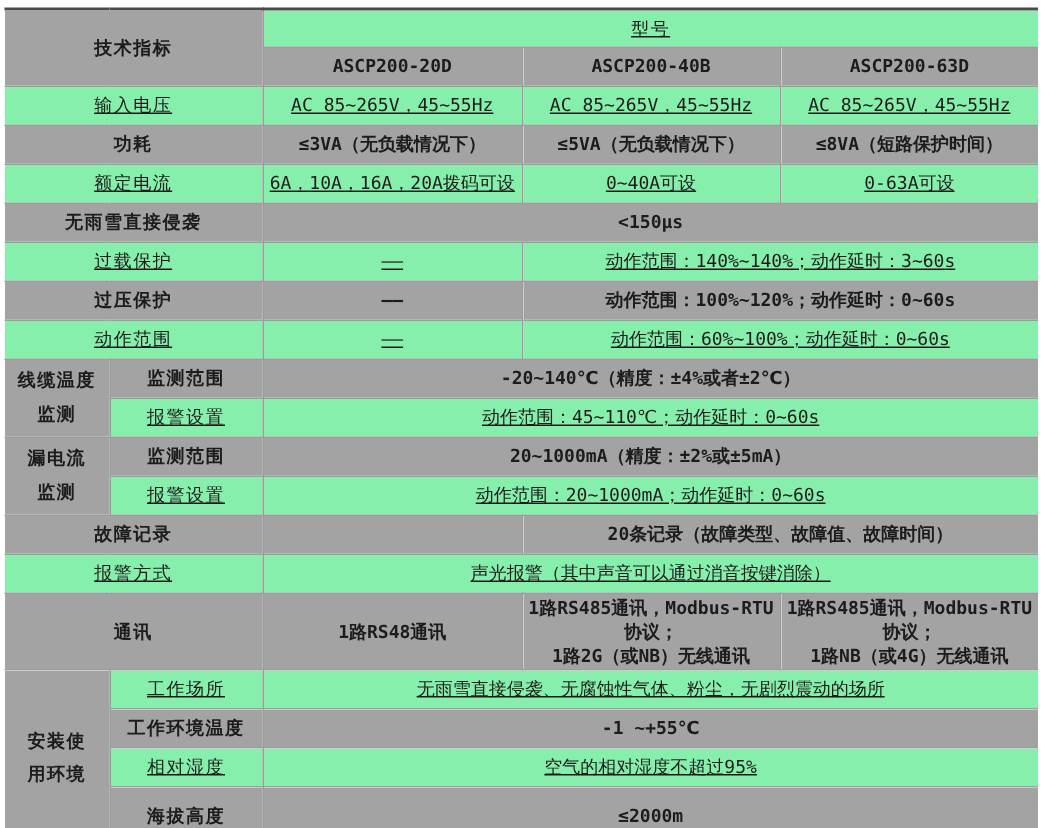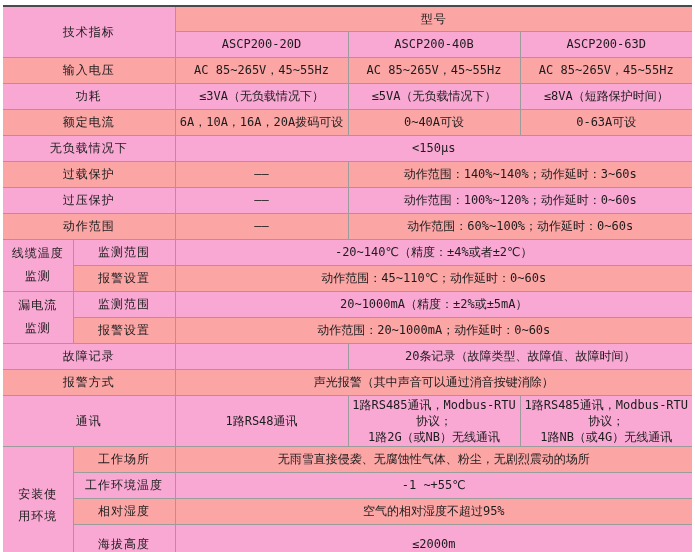--- a/index.html
+++ b/index.html
@@ -23,22 +23,22 @@
     font-size: 12px;
     color: #1c1c1c;
     text-align: center;
     vertical-align: middle;
     padding: 1px 3px;
     line-height: 1.35;
     overflow: hidden;
   }
   td:first-child { border-left: 0; }
   td:last-child  { border-right: 0; }
-  .g { background: #fca5a5; }
-  .w { background: #f9a8d4; }
+  .g { background: #86efac; text-decoration: underline; }
+  .w { background: #a3a3a3; font-weight: bold; }
   tr.r  { height: 26px; }
   tr.r1 { height: 25px; }
   tr.rt { height: 50px; }
   tr.rb { height: 40px; }
   .ml { white-space: pre-line; }
   .grp { white-space: pre-line; line-height: 1.9; }
   .lbl { letter-spacing: 1px; }
 </style>
 </head>
 <body>
@@ -78,21 +78,21 @@
   </tr>
 
   <tr class="r">
     <td class="g lbl" colspan="2">额定电流</td>
     <td class="g">6A，10A，16A，20A拨码可设</td>
     <td class="g">0~40A可设</td>
     <td class="g">0-63A可设</td>
   </tr>
 
   <tr class="r">
-    <td class="w lbl" colspan="2">无负载情况下</td>
+    <td class="w lbl" colspan="2">无雨雪直接侵袭</td>
     <td class="w" colspan="3">&lt;150μs</td>
   </tr>
 
   <tr class="r">
     <td class="g lbl" colspan="2">过载保护</td>
     <td class="g">——</td>
     <td class="g" colspan="2">动作范围：140%~140%；动作延时：3~60s</td>
   </tr>
 
   <tr class="r">

